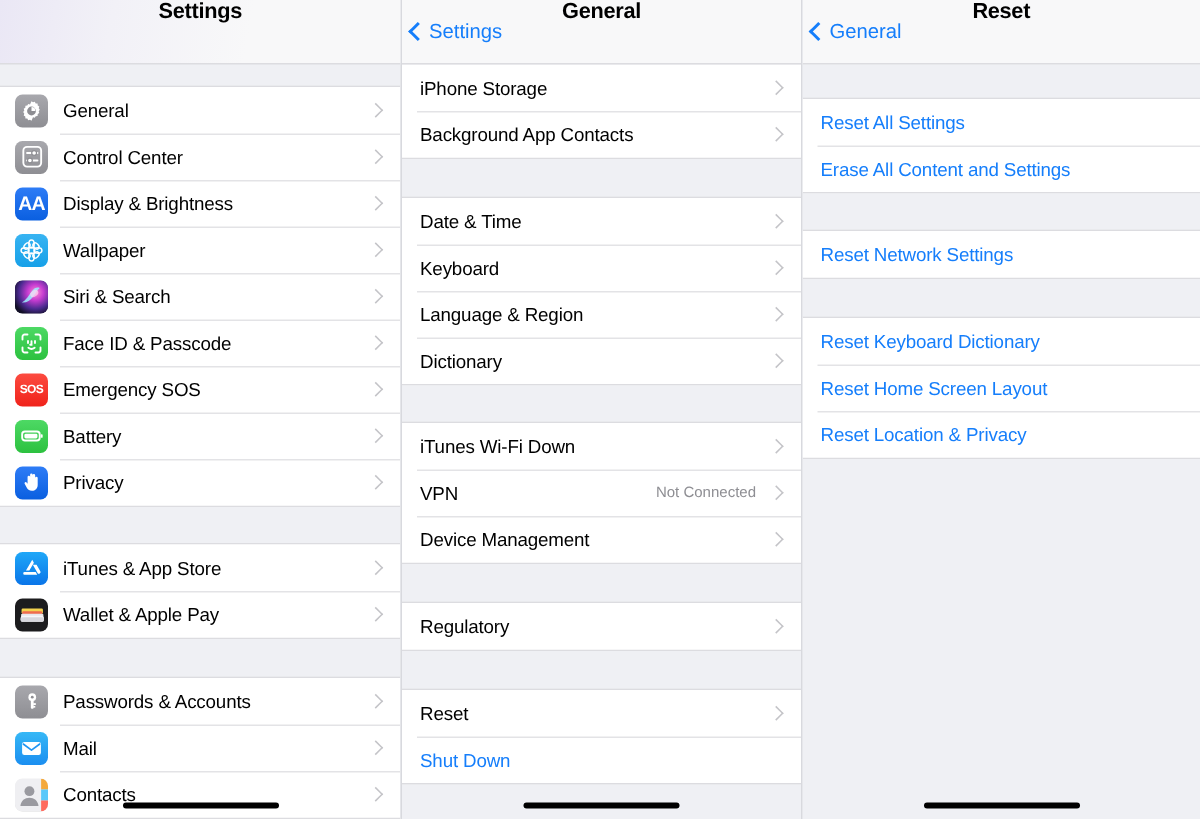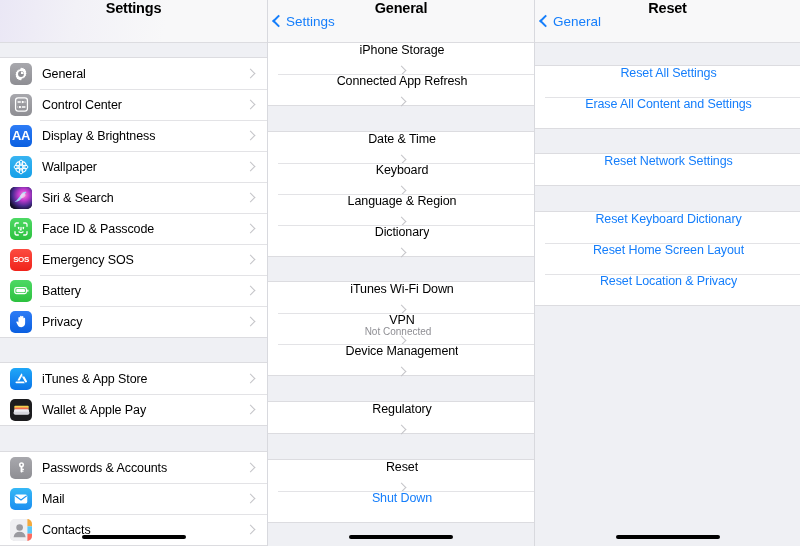--- a/index.html
+++ b/index.html
@@ -94,21 +94,21 @@
     cursor: pointer;
   }
   .row + .row::before {
     content: "";
     position: absolute;
     left: 40px; right: 0; top: 0;
     height: 1px;
     background: #e3e3e6;
   }
   .row.noicon + .row.noicon::before { left: 10px; }
-  .row.noicon { padding-left: 12px; flex-direction: column; }
+  .row.noicon { padding-left: 12px; }
 
   .ico {
     width: 22px; height: 22px;
     border-radius: 5px;
     flex: 0 0 22px;
     margin-right: 10px;
     position: relative;
     overflow: hidden;
     display: flex;
     align-items: center;
@@ -383,21 +383,21 @@
         </div>
         <div class="nav-title">General</div>
       </div>
       <div class="content">
         <div class="group noborder-top">
           <div class="row noicon">
             <div class="label">iPhone Storage</div>
             <div class="chev"></div>
           </div>
           <div class="row noicon">
-            <div class="label">Connected App Refresh</div>
+            <div class="label">Background App Contacts</div>
             <div class="chev"></div>
           </div>
         </div>
         <div class="gap" style="height: 25px;"></div>
         <div class="group">
           <div class="row noicon">
             <div class="label">Date &amp; Time</div>
             <div class="chev"></div>
           </div>
           <div class="row noicon">

